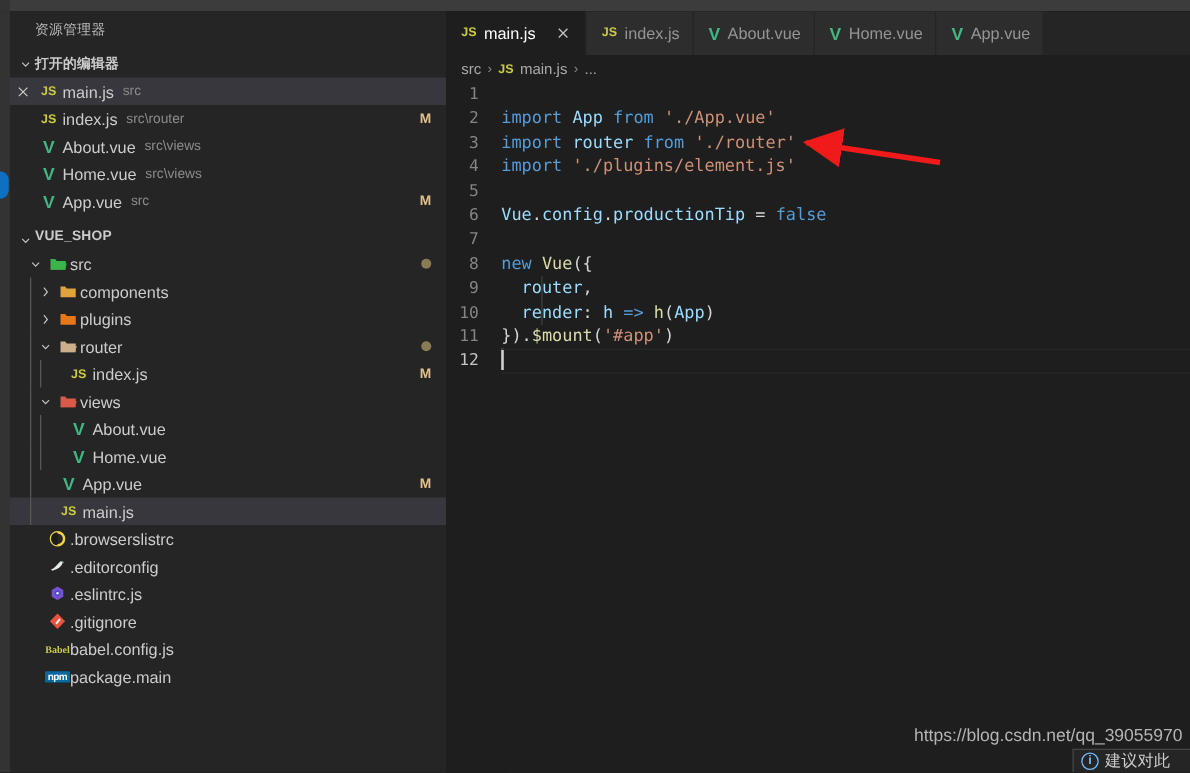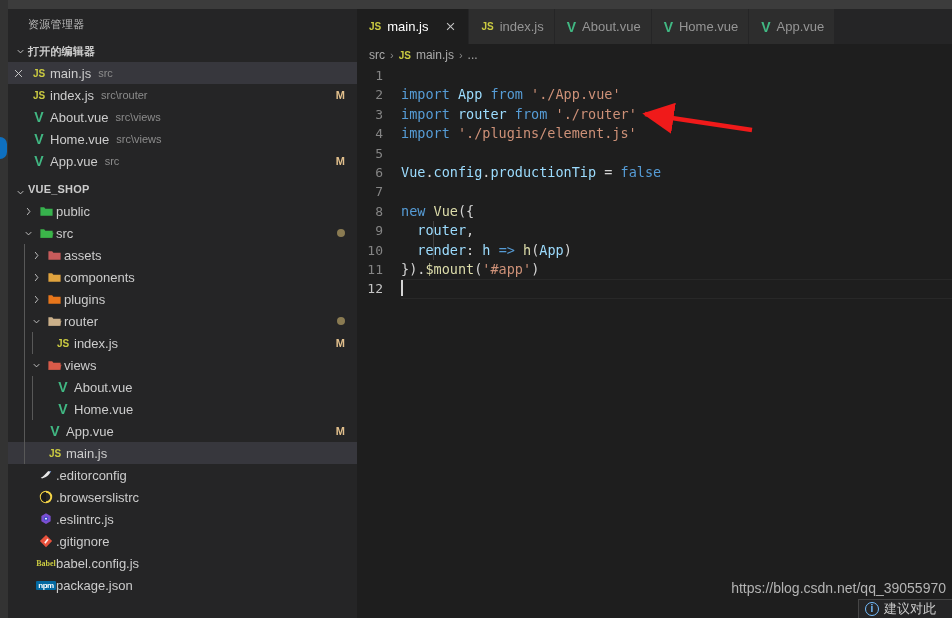--- a/index.html
+++ b/index.html
@@ -354,34 +354,20 @@
             <path d="M4 6l4 4 4-4" fill="none" stroke="#c5c5c5" stroke-width="1.4"></path>
           </svg>
       </span>
       <span>VUE_SHOP</span>
     </div>
     <div id="explorer-tree">
         <div class="tree-row">
           <span style="display:inline-block;width:12px;flex:0 0 12px;"></span>
           <span class="twisty">
             <svg width="11" height="11" viewBox="0 0 16 16">
-              <path d="M6 3l4 5-4 5" fill="none" stroke="#c5c5c5" stroke-width="1.4"></path>
-            </svg>
-          </span>
-          <span class="folder-ico">
-            <svg width="15" height="15" viewBox="0 0 16 16">
-              <path d="M1.5 3.5h4l1.3 1.6h7.7v7.4H1.5z" fill="#37b24d"></path>
-            </svg>
-          </span>
-          <span class="tree-label">public</span>
-        </div>
-        <div class="tree-row">
-          <span style="display:inline-block;width:12px;flex:0 0 12px;"></span>
-          <span class="twisty">
-            <svg width="11" height="11" viewBox="0 0 16 16">
               <path d="M4 6l4 4 4-4" fill="none" stroke="#c5c5c5" stroke-width="1.4"></path>
             </svg>
           </span>
           <span class="folder-ico">
             <svg width="15" height="15" viewBox="0 0 16 16">
               <path d="M1.5 3.5h4l1.3 1.6h7.7v7.4H1.5z" fill="#3cb54a"></path>
               <path d="M1.5 12.5l2.2-5.2h12l-2.2 5.2z" fill="#3cb54a" opacity=".72"></path>
             </svg>
           </span>
           <span class="tree-label">src</span>
@@ -390,50 +376,35 @@
         <div class="tree-row">
           <div class="indent-guide" style="left:16px;"></div>
           <span style="display:inline-block;width:20px;flex:0 0 20px;"></span>
           <span class="twisty">
             <svg width="11" height="11" viewBox="0 0 16 16">
               <path d="M6 3l4 5-4 5" fill="none" stroke="#c5c5c5" stroke-width="1.4"></path>
             </svg>
           </span>
           <span class="folder-ico">
             <svg width="15" height="15" viewBox="0 0 16 16">
-              <path d="M1.5 3.5h4l1.3 1.6h7.7v7.4H1.5z" fill="#c75b5b"></path>
-            </svg>
-          </span>
-          <span class="tree-label">assets</span>
+              <path d="M1.5 3.5h4l1.3 1.6h7.7v7.4H1.5z" fill="#e0a33e"></path>
+            </svg>
+          </span>
+          <span class="tree-label">components</span>
         </div>
         <div class="tree-row">
           <div class="indent-guide" style="left:16px;"></div>
           <span style="display:inline-block;width:20px;flex:0 0 20px;"></span>
           <span class="twisty">
             <svg width="11" height="11" viewBox="0 0 16 16">
               <path d="M6 3l4 5-4 5" fill="none" stroke="#c5c5c5" stroke-width="1.4"></path>
             </svg>
           </span>
           <span class="folder-ico">
             <svg width="15" height="15" viewBox="0 0 16 16">
-              <path d="M1.5 3.5h4l1.3 1.6h7.7v7.4H1.5z" fill="#e0a33e"></path>
-            </svg>
-          </span>
-          <span class="tree-label">components</span>
-        </div>
-        <div class="tree-row">
-          <div class="indent-guide" style="left:16px;"></div>
-          <span style="display:inline-block;width:20px;flex:0 0 20px;"></span>
-          <span class="twisty">
-            <svg width="11" height="11" viewBox="0 0 16 16">
-              <path d="M6 3l4 5-4 5" fill="none" stroke="#c5c5c5" stroke-width="1.4"></path>
-            </svg>
-          </span>
-          <span class="folder-ico">
-            <svg width="15" height="15" viewBox="0 0 16 16">
               <path d="M1.5 3.5h4l1.3 1.6h7.7v7.4H1.5z" fill="#e8761b"></path>
             </svg>
           </span>
           <span class="tree-label">plugins</span>
         </div>
         <div class="tree-row">
           <div class="indent-guide" style="left:16px;"></div>
           <span style="display:inline-block;width:20px;flex:0 0 20px;"></span>
           <span class="twisty">
             <svg width="11" height="11" viewBox="0 0 16 16">
@@ -503,36 +474,36 @@
           <span style="display:inline-block;width:20px;flex:0 0 20px;"></span>
           <span class="twisty"></span>
           <span class="file-ico ico-js">JS</span>
           <span class="tree-label">main.js</span>
         </div>
         <div class="tree-row">
           <span style="display:inline-block;width:12px;flex:0 0 12px;"></span>
           <span class="twisty"></span>
           <span class="folder-ico">
             <svg width="14" height="14" viewBox="0 0 16 16">
+              <circle cx="8" cy="8" r="6" fill="none" stroke="#f5d547" stroke-width="2.2"></circle>
+              <path d="M8 2a6 6 0 000 12z" fill="#1a1a1a"></path>
+            </svg>
+          </span>
+          <span class="tree-label">.browserslistrc</span>
+        </div>
+        <div class="tree-row">
+          <span style="display:inline-block;width:12px;flex:0 0 12px;"></span>
+          <span class="twisty"></span>
+          <span class="folder-ico">
+            <svg width="14" height="14" viewBox="0 0 16 16">
               <path d="M2 11c3-1 5-4 8-7 1.5-1.5 3 0 2.5 1.5-1 3-5 5.5-9 6.5z" fill="#e8e8e8"></path>
               <path d="M12 3.5l2 .6-1.2 1.4z" fill="#8ab4f8"></path>
             </svg>
           </span>
           <span class="tree-label">.editorconfig</span>
-        </div>
-        <div class="tree-row">
-          <span style="display:inline-block;width:12px;flex:0 0 12px;"></span>
-          <span class="twisty"></span>
-          <span class="folder-ico">
-            <svg width="14" height="14" viewBox="0 0 16 16">
-              <circle cx="8" cy="8" r="6" fill="none" stroke="#f5d547" stroke-width="2.2"></circle>
-              <path d="M8 2a6 6 0 000 12z" fill="#1a1a1a"></path>
-            </svg>
-          </span>
-          <span class="tree-label">.browserslistrc</span>
         </div>
         <div class="tree-row">
           <span style="display:inline-block;width:12px;flex:0 0 12px;"></span>
           <span class="twisty"></span>
           <span class="folder-ico">
             <svg width="14" height="14" viewBox="0 0 16 16">
               <path d="M8 1.4l5.3 3.1v6.2L8 13.8 2.7 10.7V4.5z" fill="#7b4fd1"></path>
               <circle cx="8" cy="7.6" r="2.5" fill="#3b4cc9"></circle>
               <circle cx="8" cy="7.6" r="1.1" fill="#ffffff"></circle>
             </svg>
@@ -557,21 +528,21 @@
             <span style="font-size:8px;font-weight:bold;color:#cbcb41;font-family:'Liberation Serif',serif;">Babel</span>
           </span>
           <span class="tree-label">babel.config.js</span>
         </div>
         <div class="tree-row">
           <span style="display:inline-block;width:12px;flex:0 0 12px;"></span>
           <span class="twisty"></span>
           <span class="folder-ico">
             <span style="font-size:8px;font-weight:bold;color:#ffffff;background:#0369a1;padding:0 2px;border-radius:1px;letter-spacing:-.5px;">npm</span>
           </span>
-          <span class="tree-label">package.json</span>
+          <span class="tree-label">package.main</span>
         </div>
       </div>
   </div>
 
   <div class="editor-area">
 
     <div class="tabbar" id="tabbar">
         <div class="tab active">
           <span class="tab-ico ico-js">JS</span>
           <span>main.js</span>

